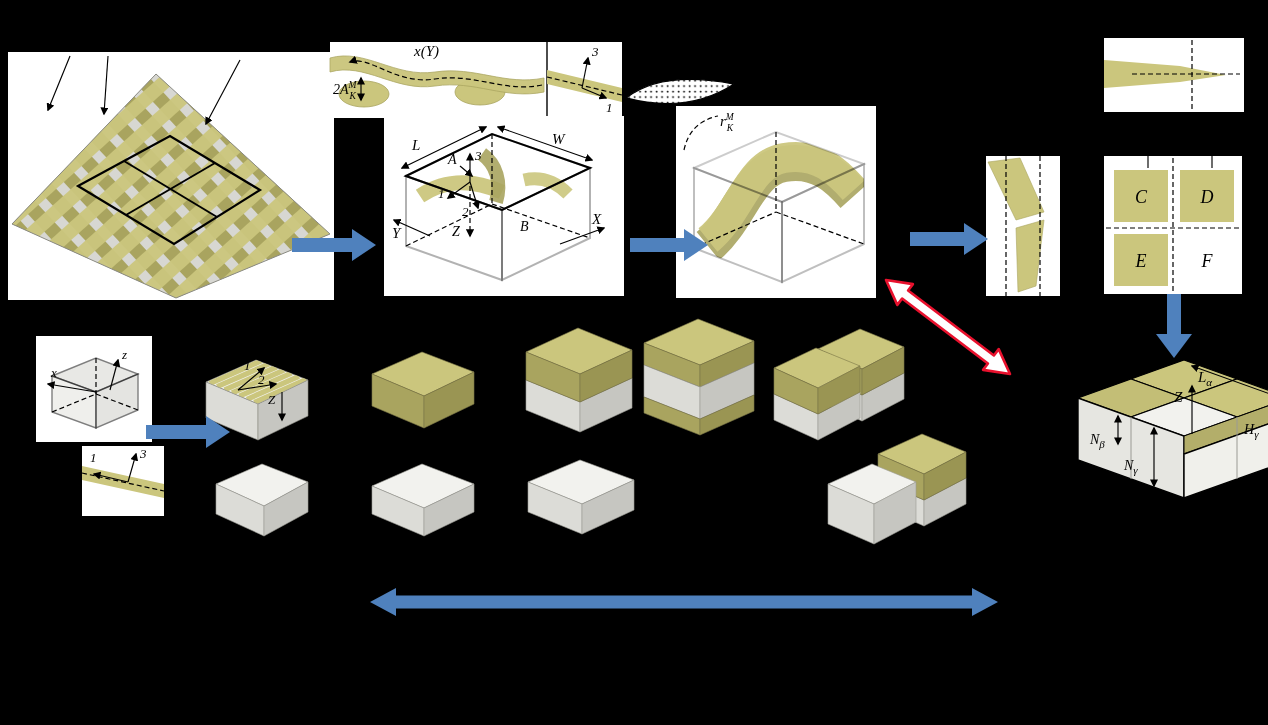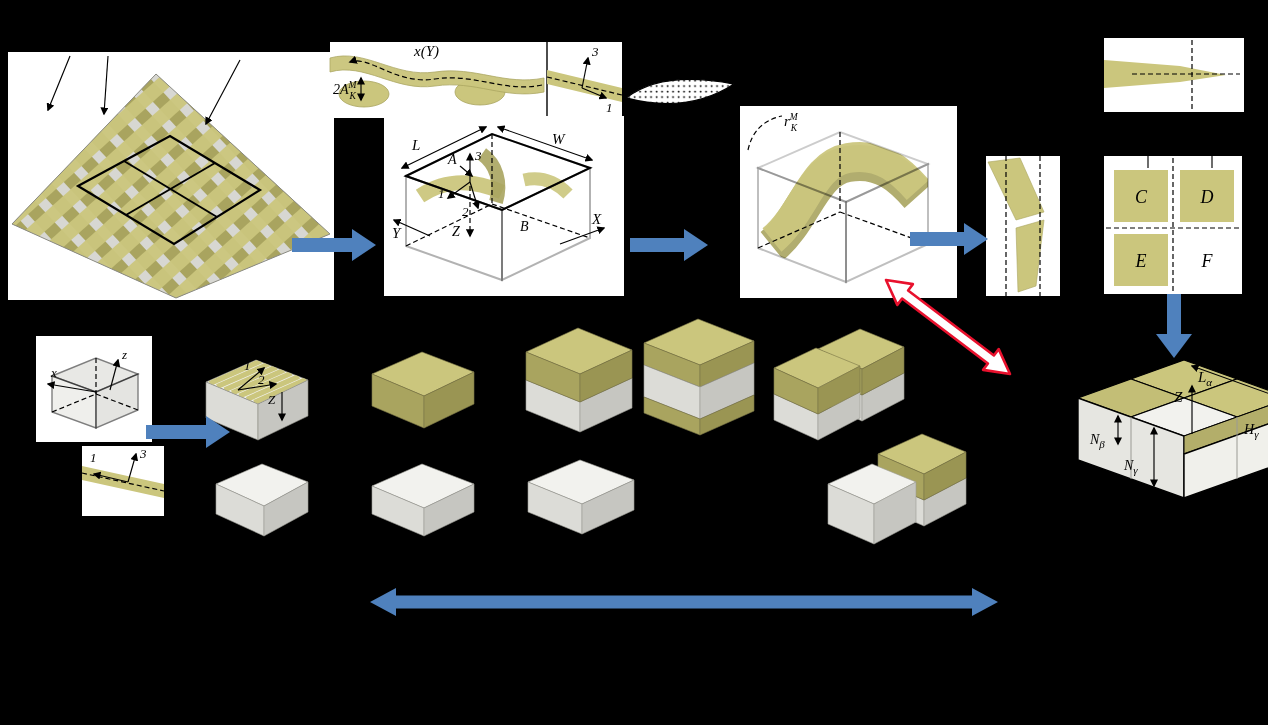--- a/index.html
+++ b/index.html
@@ -141,21 +141,21 @@
       <line class="dash" x1="86" y1="70" x2="86" y2="120" marker-end="url(#ahU)"></line>
       <text class="lbl14" x="68" y="120">Z</text>
       <text class="lbl14" x="136" y="115">B</text>
       <line class="thin" x1="46" y1="120" x2="10" y2="104" marker-end="url(#ahU)"></line>
       <text class="lbl" x="8" y="122">Y</text>
       <line class="thin" x1="176" y1="128" x2="220" y2="112" marker-end="url(#ahU)"></line>
       <text class="lbl" x="208" y="108">X</text>
     </svg>
   </div>
 
-  <div class="panel white" style="left:740px;top:106px;width:217px;height:192px">
+  <div class="panel white" style="left:676px;top:106px;width:200px;height:192px">
     <svg width="204" height="192">
       <defs>
         <clipPath id="ybclip">
             <polygon points="18,62 100,26 188,58 188,138 106,176 18,142"></polygon>
           </clipPath>
       </defs>
       <path class="dash" d="M8,44 Q14,16 42,10"></path>
       <text class="lbl" x="44" y="20"><tspan>r</tspan><tspan font-size="9.5" dy="-6">M</tspan><tspan font-size="9.5" dx="-7" dy="11">K</tspan></text>
       <g clip-path="url(#ybclip)">
         <path d="M32,140 C64,114 72,64 108,58 C142,52 162,72 178,90" stroke="var(--yarn-dark)" stroke-width="36" fill="none" opacity="0.9"></path>

